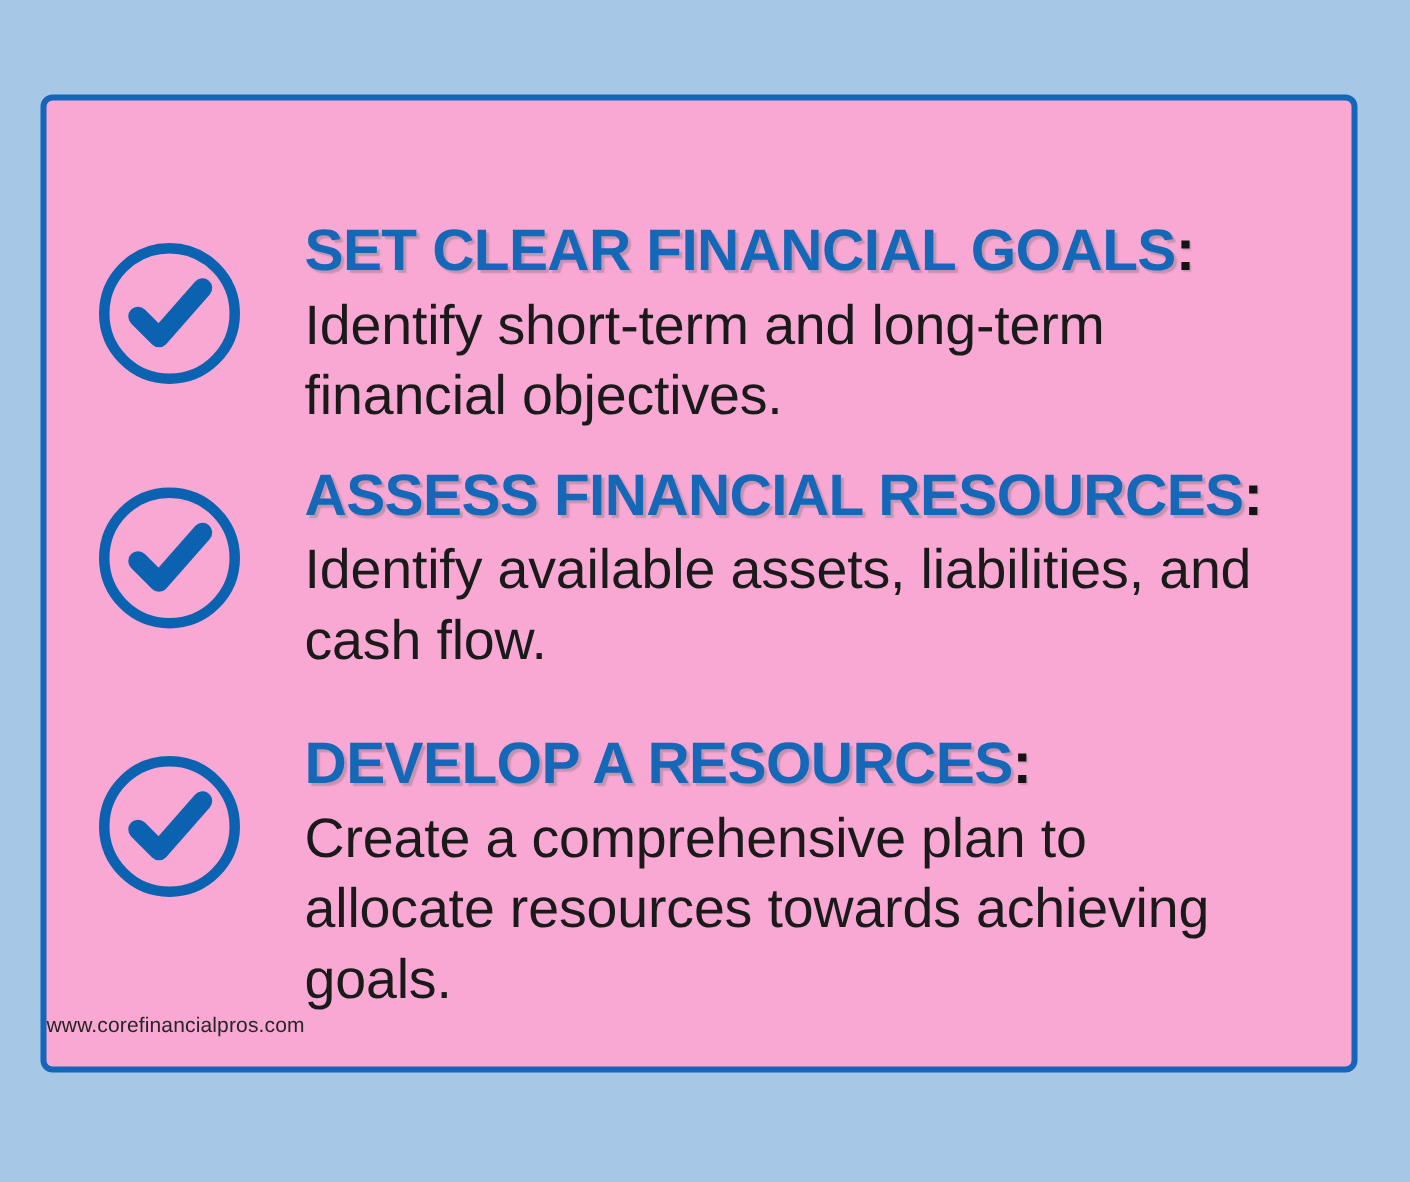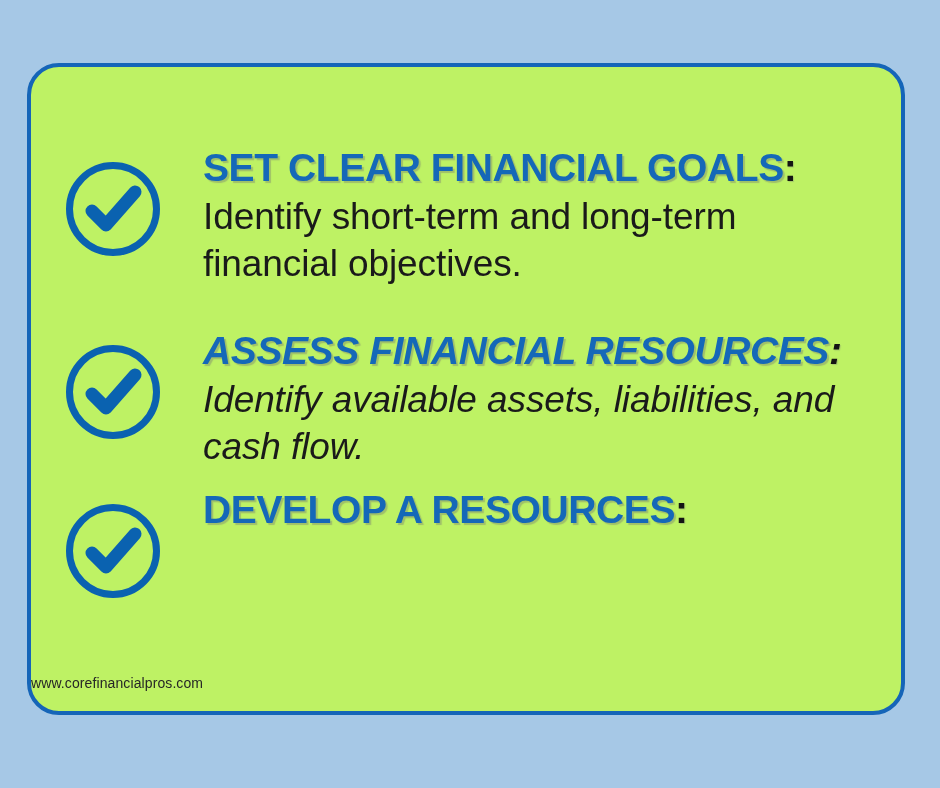--- a/index.html
+++ b/index.html
@@ -13,43 +13,43 @@
     font-family: "Liberation Sans", sans-serif;
     overflow: hidden;
   }
 
   #infographic-card {
     position: absolute;
     left: 27px;
     top: 63px;
     width: 878px;
     height: 652px;
-    background: #bef264;
+    background: #f9a8d4;
     border: 4px solid #1565b8;
-    border-radius: 32px;
+    border-radius: 8px;
     box-sizing: border-box;
   }
 
   #checklist {
     position: absolute;
     left: 0;
     top: 0;
     width: 100%;
   }
 
   .checklist-item {
     position: absolute;
     left: 32px;
     width: 820px;
     display: flex;
     flex-direction: row;
     align-items: flex-start;
   }
   .checklist-item.item-0 { top: 77px; }
-  .checklist-item.item-1 { top: 260px; font-style: italic; }
+  .checklist-item.item-1 { top: 240px; }
   .checklist-item.item-2 { top: 419px; }
 
   .item-icon {
     flex: 0 0 auto;
     width: 100px;
     height: 100px;
     margin-top: 15px;
     margin-right: 40px;
     display: block;
   }
@@ -140,20 +140,21 @@
 
     <div class="checklist-item item-2">
       <span class="item-icon">
         <svg viewBox="0 0 100 100" xmlns="http://www.w3.org/2000/svg">
           <circle cx="50" cy="50" r="43.5" fill="none" stroke="#0a62b0" stroke-width="7"></circle>
           <path d="M29 52 L43 66 L72 33" fill="none" stroke="#0a62b0" stroke-width="13" stroke-linecap="round" stroke-linejoin="round"></path>
         </svg>
       </span>
       <div class="item-text">
         <div class="item-heading"><span>DEVELOP A RESOURCES</span><span class="heading-colon">:</span></div>
+        <div class="item-body">Create a comprehensive plan to allocate resources towards achieving goals.</div>
       </div>
     </div>
 
   </div>
 
   <div id="footer-url">www.corefinancialpros.com</div>
 
 </div>
 
 </body></html>

